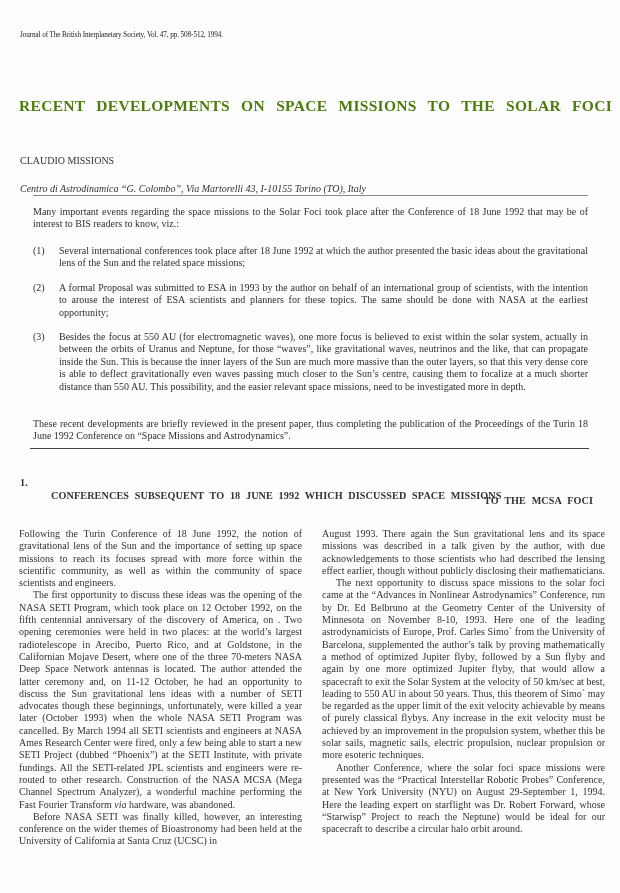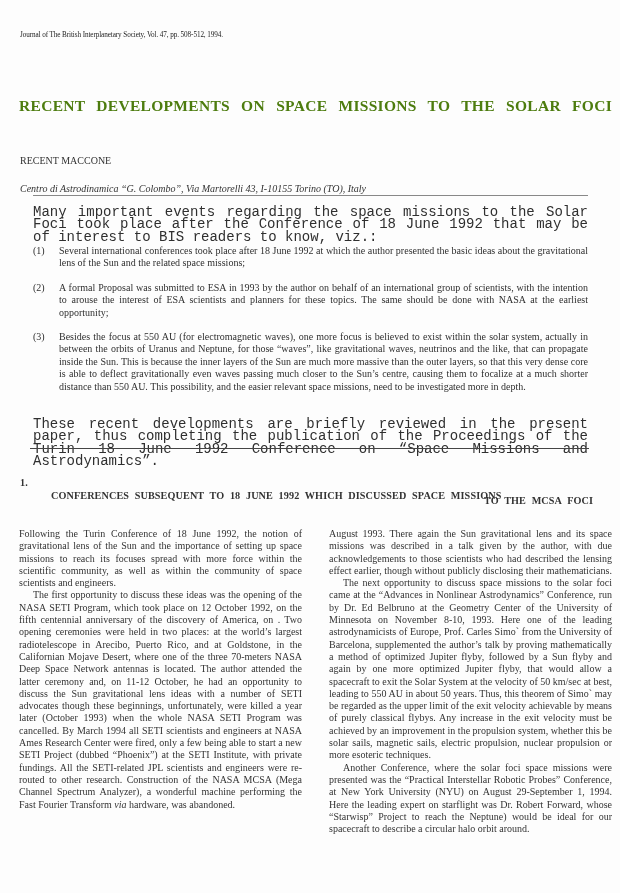--- a/index.html
+++ b/index.html
@@ -3,40 +3,40 @@
 <meta charset="utf-8">
 <style>
   html, body { margin:0; padding:0; background:#fdfdfd; }
   body { width:620px; height:893px; position:relative; overflow:hidden;
          font-family:"Liberation Serif", serif; color:#2a2a2a; }
   .journal { position:absolute; left:20px; top:31px; font-size:7.2px; letter-spacing:-0.1px; color:#222; }
   .title { position:absolute; left:19px; top:97px; width:590px; font-size:15.5px; font-weight:bold; letter-spacing:0.3px; color:#4d7c0f; word-spacing:7px; white-space:nowrap; }
   .author { position:absolute; left:20px; top:155px; font-size:10px; color:#333; }
   .affil { position:absolute; left:20px; top:167px; font-size:10px; font-style:italic; color:#333;margin-top:16px; }
   .rule { position:absolute; height:1px; background:#777; }
-  .abstract { position:absolute; left:33px; width:555px; font-size:14px; line-height:12.4px; color:#2f2f2f;font-family:Liberation Mono, monospace; }
+  .abstract { position:absolute; left:33px; width:555px; font-size:10px; line-height:12.4px; color:#2f2f2f; }
   .abstract p { margin:0; text-align:justify; }
   .item { position:absolute; left:33px; width:555px; font-size:10px; line-height:12.4px; color:#2f2f2f; display:flex; }
   .item .num { width:26px; flex:none; }
   .item .txt { flex:1; text-align:justify; }
   .sec { position:absolute; font-size:10.2px; font-weight:bold; color:#333; word-spacing:3px; letter-spacing:0.1px; white-space:nowrap; }
   .col { position:absolute; top:528px; width:283px; font-size:10px; line-height:12.3px; color:#333; text-align:justify; hyphens:auto; }
   .col p { margin:0;font-family:Liberation Serif, serif; }
   .col p.ind { text-indent:14px; }
   .col-left { left:19px; }
-  .col-right { left:322px;margin-left:7px; }
+  .col-right { left:322px; }
 </style>
 </head>
 <body>
 
 <div class="journal">Journal of The British Interplanetary Society, Vol. 47, pp. 508-512, 1994.</div>
 
 <div class="title">RECENT DEVELOPMENTS ON SPACE MISSIONS TO THE SOLAR FOCI</div>
 
-<div class="author">RECENT MACCONE</div>
+<div class="author">CLAUDIO MISSIONS</div>
 <div class="affil">Centro di Astrodinamica “G. Colombo”, Via Martorelli 43, I-10155 Torino (TO), Italy</div>
 
 <div class="rule" style="left:33px; top:195px; width:555px; background:#888;"></div>
 
 <div class="abstract" style="top:206px;">
   <p>Many important events regarding the space missions to the Solar Foci took place after the Conference of 18 June 1992 that may be of interest to BIS readers to know, viz.:</p>
 </div>
 
 <div class="item" style="top:245px;">
   <span class="num">(1)</span>
@@ -57,19 +57,20 @@
 
 <div class="rule" style="left:30px; top:448px; width:559px; background:#444;"></div>
 
 <div class="sec" style="left:20px; top:477px;">1.</div>
 <div class="sec" style="left:51px; top:490px;">CONFERENCES SUBSEQUENT TO 18 JUNE 1992 WHICH DISCUSSED SPACE MISSIONS</div>
 <div class="sec" style="left:484px; top:495px;">TO THE MCSA FOCI</div>
 
 <div class="col col-left">
   <p>Following the Turin Conference of 18 June 1992, the notion of gravitational lens of the Sun and the importance of setting up space missions to reach its focuses spread with more force within the scientific community, as well as within the community of  space scientists and engineers.</p>
   <p class="ind"><span>The first opportunity to discuss these ideas was the opening of the NASA SETI Program, which took place on 12 October 1992, on the fifth centennial anniversary of the discovery of America, on . Two opening ceremonies were held in two places: at the world’s largest radiotelescope in Arecibo,  Puerto Rico, and at Goldstone, in the Californian Mojave Desert, where one of the three 70-meters NASA Deep Space Network antennas is located. The author attended the latter ceremony and, on 11-12 October, he had an opportunity to discuss the Sun gravitational lens ideas with a number of SETI advocates though these beginnings, unfortunately, were killed a year later (October 1993) when the whole NASA SETI Program was cancelled. By March 1994 all SETI scientists and engineers at NASA Ames Research Center were fired, only a few being able to start a new SETI Project (dubbed “Phoenix”) at the SETI Institute, with private fundings. All the SETI-related JPL scientists and engineers were re-routed to other research. Construction of the NASA MCSA (Mega Channel Spectrum Analyzer), a wonderful machine performing the Fast Fourier Transform </span><i>via</i><span> hardware, was abandoned.</span></p>
+  <p class="ind">Before NASA SETI was finally killed, however, an interesting conference on the wider themes of Bioastronomy had been held at the University of California at Santa Cruz (UCSC) in</p>
 </div>
 
 <div class="col col-right">
   <p>August 1993. There again the Sun gravitational lens and its space missions was described in a talk given by the author, with due acknowledgements to those scientists who had described the lensing effect earlier, though without publicly disclosing their mathematicians.</p>
   <p class="ind">The next opportunity to discuss space missions to the solar foci came at the “Advances in Nonlinear Astrodynamics” Conference, run by Dr. Ed Belbruno at the Geometry Center of the University of Minnesota on November 8-10, 1993. Here one of the leading astrodynamicists of Europe, Prof. Carles Simo` from the University of Barcelona, supplemented the author’s talk by proving mathematically a method of optimized Jupiter flyby, followed by a Sun flyby and again by one more optimized Jupiter flyby, that would allow a spacecraft to exit the Solar System at the velocity of 50 km/sec at best, leading to 550 AU in about 50 years. Thus, this theorem of Simo` may be regarded as the upper limit of the exit velocity achievable by means of purely classical flybys. Any increase in the exit velocity must be achieved by an improvement in the propulsion system, whether this be solar sails, magnetic sails, electric propulsion, nuclear propulsion or more esoteric techniques.</p>
   <p class="ind">Another Conference, where the solar foci space missions were presented was the “Practical Interstellar Robotic Probes” Conference, at New York University (NYU) on August 29-September 1, 1994. Here the leading expert on starflight was Dr. Robert Forward, whose “Starwisp” Project to reach the Neptune) would be ideal for our spacecraft to describe a circular halo orbit around.</p>
 </div>
 
 </body></html>

